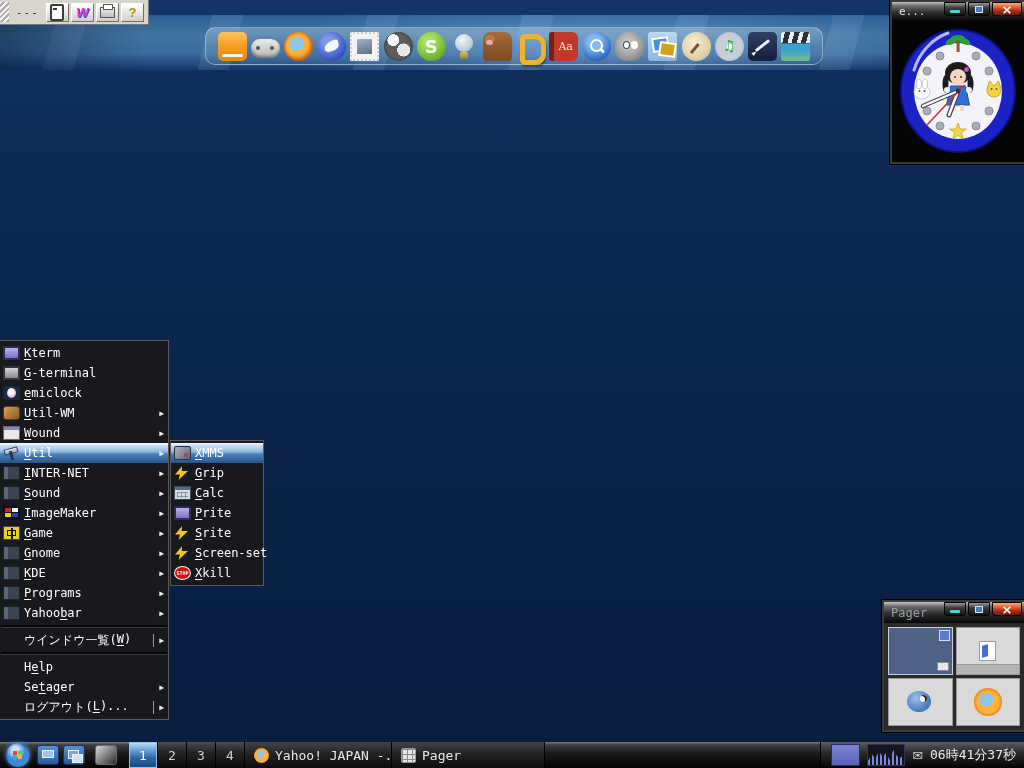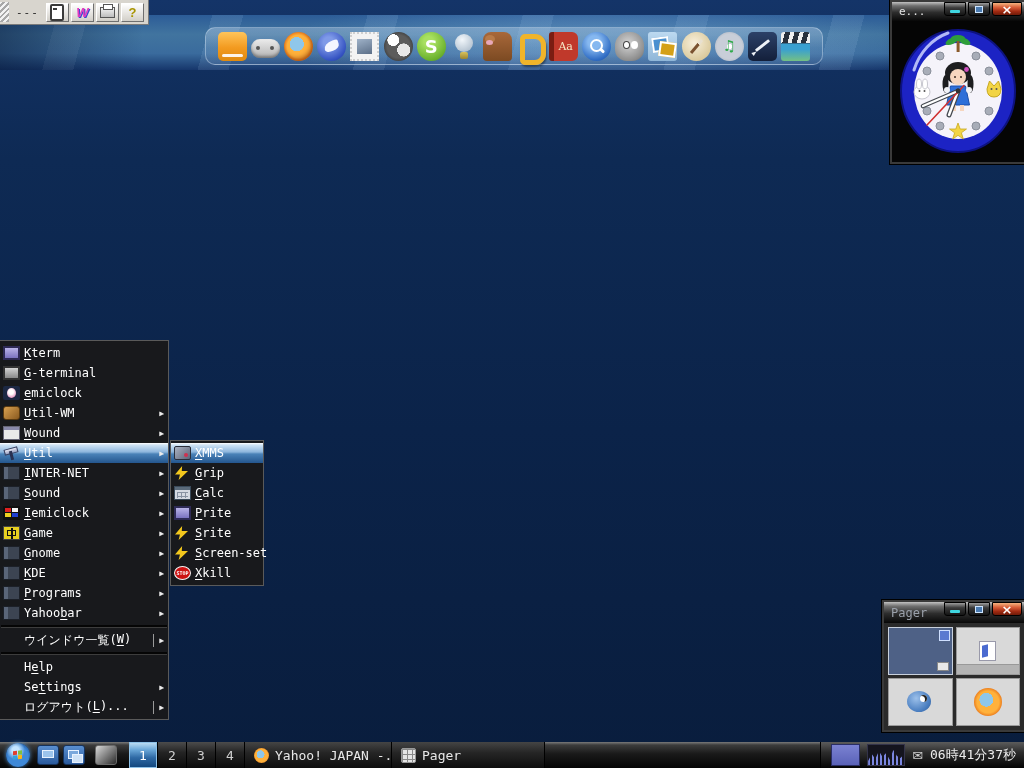--- a/index.html
+++ b/index.html
@@ -397,21 +397,21 @@
           <span class="key">S</span>
           <span>ound</span>
         </span>
         <span class="arrow">▶</span>
       </div>
       <div class="menu-item">
         <span class="mi imagemaker-icon"></span>
         <span class="mlabel">
           <span></span>
           <span class="key">I</span>
-          <span>emiclock</span>
+          <span>mageMaker</span>
         </span>
         <span class="arrow">▶</span>
       </div>
       <div class="menu-item">
         <span class="mi game-icon"></span>
         <span class="mlabel">
           <span></span>
           <span class="key">G</span>
           <span>ame</span>
         </span>
@@ -471,21 +471,21 @@
           <span>H</span>
           <span class="key">e</span>
           <span>lp</span>
         </span>
       </div>
       <div class="menu-item">
         <span class="mi mi-none"></span>
         <span class="mlabel">
           <span>Se</span>
           <span class="key">t</span>
-          <span>tings</span>
+          <span>ager</span>
         </span>
         <span class="arrow">▶</span>
       </div>
       <div class="menu-item">
         <span class="mi mi-none"></span>
         <span class="mlabel">
           <span>ログアウト(</span>
           <span class="key">L</span>
           <span>)...</span>
         </span>

